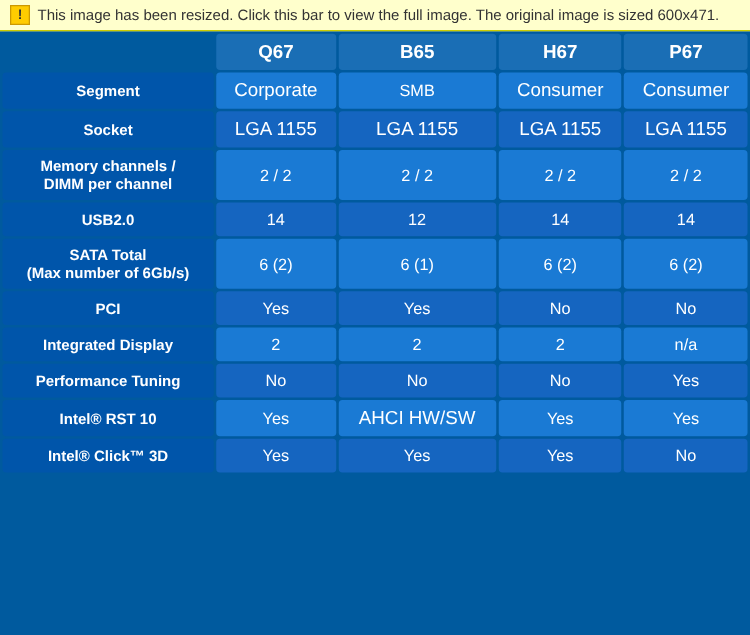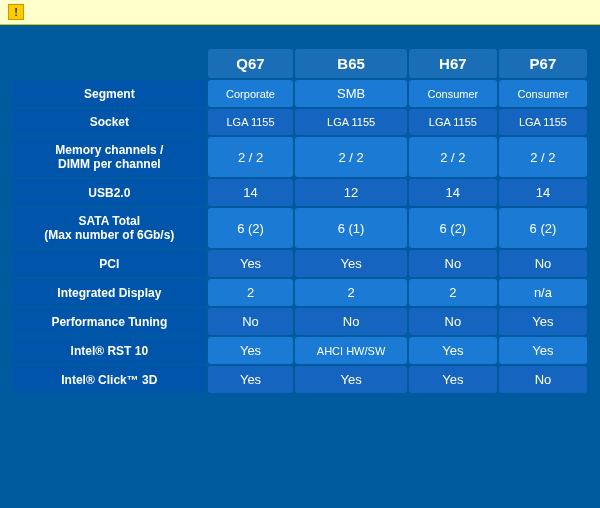--- a/index.html
+++ b/index.html
@@ -29,22 +29,21 @@
       display: inline-flex;
       align-items: center;
       justify-content: center;
       font-weight: bold;
       font-size: 11px;
       color: #333;
       flex-shrink: 0;
     }
 
     .table-wrapper {
-      padding: 11px;
-      margin-top: 11px;
+      padding: 0;
     }
 
     table {
       width: 100%;
       border-collapse: separate;
       border-spacing: 2px;
     }
 
     th, td {
       padding: 6px 8px;
@@ -78,28 +77,29 @@
       background: #1a7ad4;
       color: #fff;
     }
 
     tbody tr:nth-child(even) td:not(:first-child) {
       background: #1565c0;
       color: #fff;
     }
 
     .cell-small {
-      font-size: 11px;
+      font-size: 15px;
     }
   </style>
 </head>
 <body>
 
 <div class="resize-bar">
   <span class="warning-icon">!</span>
+  <span>This image has been resized. Click this bar to view the full image. The original image is sized 600x471.</span>
 </div>
 
 <div class="table-wrapper">
   <table>
     <thead>
       <tr>
         <th></th>
         <th>Q67</th>
         <th>B65</th>
         <th>H67</th>

